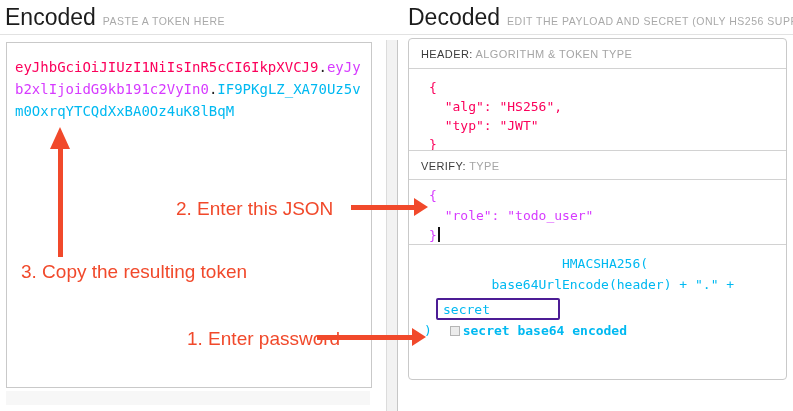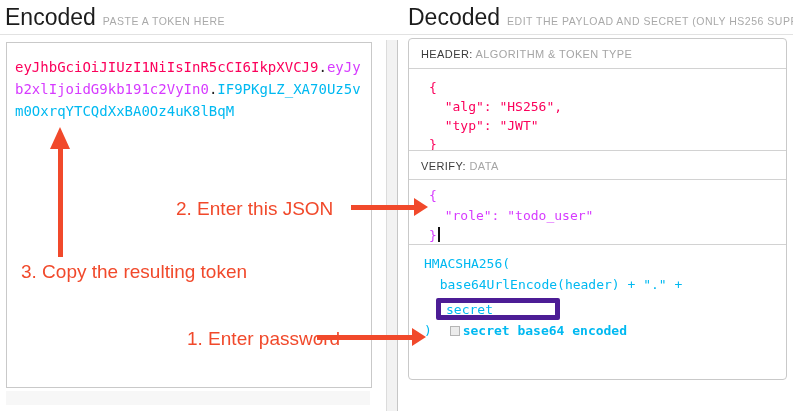--- a/index.html
+++ b/index.html
@@ -47,26 +47,26 @@
   .bar-payload { height:29px; }
   .bar-signature { height:29px; }
   .sec-content { border-bottom:1px solid #d2d2d2; overflow:hidden; }
   .content-header { height:82px; padding:9px 0 0 20px; }
   .content-payload { height:65px; padding:6px 0 0 20px; }
   .content-signature { height:105px; border-bottom:none; padding:8px 0 0 15px; }
   .code-line { white-space:pre; font-size:13px; line-height:19px; }
   .content-payload .code-line { line-height:20px; }
   .red-code { color:#fb015b; }
   .purple-code { color:#d63aff; }
-  .sig-line { white-space:pre; font-size:13px; line-height:21px; color:#00b9f1; }
+  .sig-line { white-space:pre; font-size:13px; line-height:21px; color:#00b9f1;text-align:center; }
   .caret { display:inline-block; width:2px; height:15px; background:#111; margin-left:1px; vertical-align:-2px; }
 
   .secret-input {
     display:block; margin:3px 0 2px 12px; width:124px; height:22px;
-    border:5px solid #4c1d95; border-radius:2px; padding:1px 5px;
+    border:2px solid #4c1d95; border-radius:2px; padding:1px 5px;
     font-family:"DejaVu Sans Mono","Liberation Mono",monospace;
     font-size:13px; color:#00b9f1; outline:none;
   }
   .sig-close-row { white-space:pre; font-size:13px; line-height:18px; color:#00b9f1; }
   .checkbox {
     display:inline-block; width:10px; height:10px; background:#ececec;
     border:1px solid #b5b5b5; margin:0 3px 0 10px; vertical-align:-1px;
   }
   .b64-label { font-weight:bold; color:#00b9f1; }
 
@@ -112,21 +112,21 @@
   </div>
   <div class="sec-content content-header mono red-code">
     <div class="code-line">{</div>
     <div class="code-line">  "alg": "HS256",</div>
     <div class="code-line">  "typ": "JWT"</div>
     <div class="code-line">}</div>
   </div>
 
   <div class="sec-bar bar-payload">
     <span>VERIFY:</span>
-    <span class="detail">DATA</span>
+    <span class="detail">TYPE</span>
   </div>
   <div class="sec-content content-payload mono purple-code">
     <div class="code-line">{</div>
     <div class="code-line">  "role": "todo_user"</div>
     <div class="code-line"><span>}</span><span class="caret"></span></div>
   </div>
 
   <div class="sec-content content-signature">
     <div class="sig-line mono">HMACSHA256(</div>
     <div class="sig-line mono">  base64UrlEncode(header) + "." +</div>

